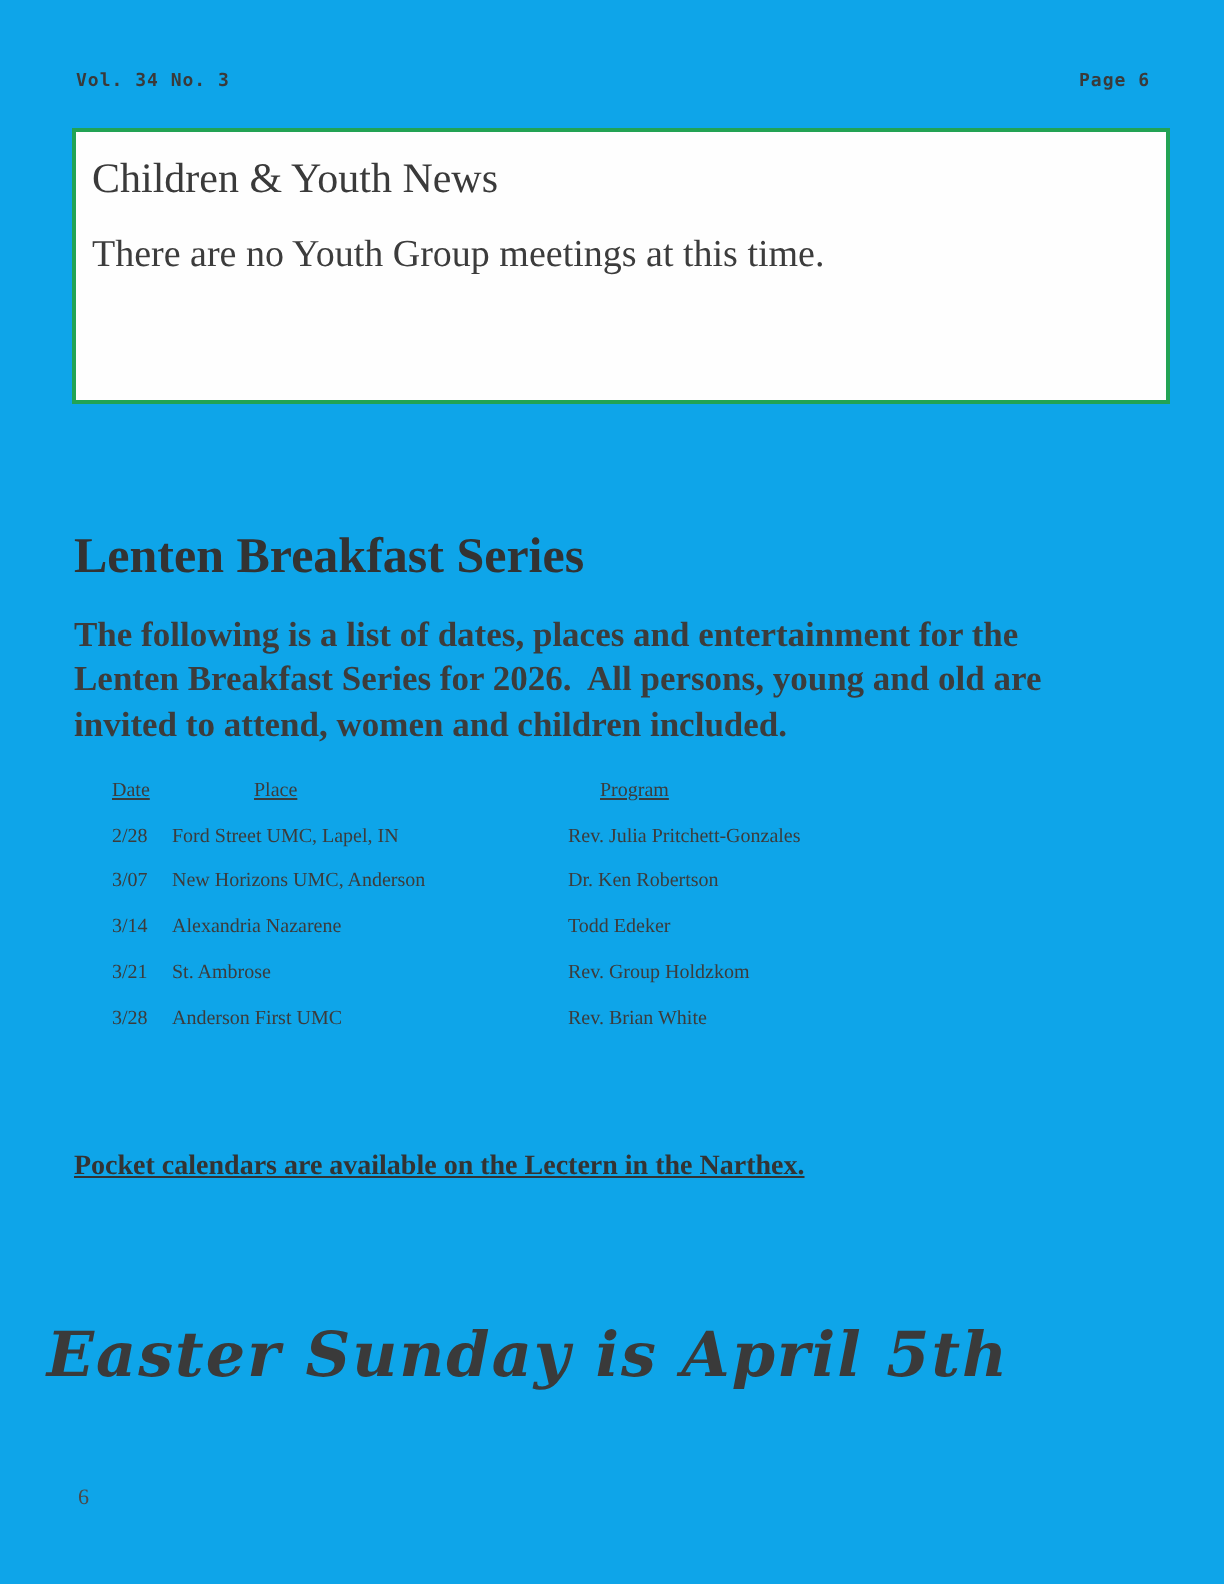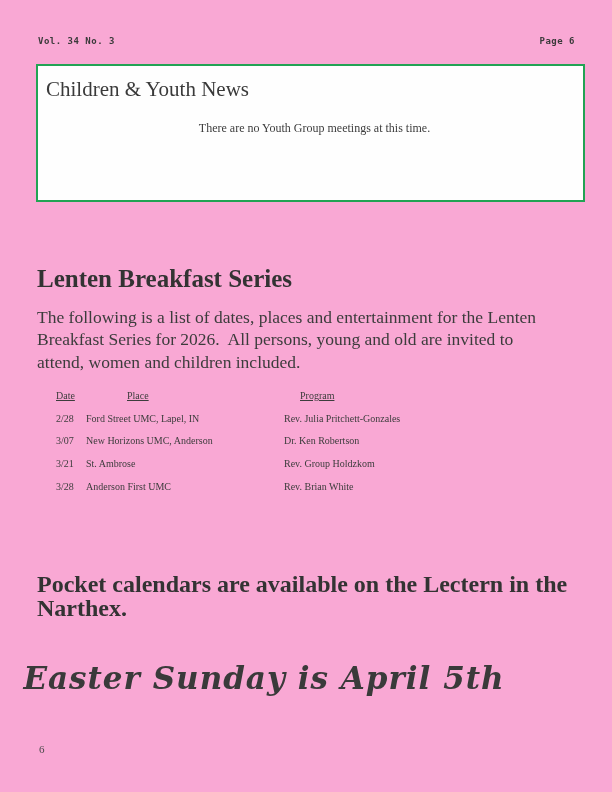--- a/index.html
+++ b/index.html
@@ -1,21 +1,21 @@
 <!DOCTYPE html>
 <html><head>
 <meta charset="utf-8">
 <style>
   html, body { margin: 0; padding: 0; background: #e8e8e8; }
   .page {
     position: relative;
     width: 612px;
     height: 792px;
     margin: 0 auto;
-    background: #f9a8d4;
+    background: #0ea5e9;
     font-family: "Liberation Serif", serif;
     color: #3c3c3c;
     overflow: hidden;
   }
   
   .runhead {
     position: absolute;
     top: 36px; left: 38px; right: 37px;
     display: flex;
     justify-content: space-between;
@@ -34,23 +34,22 @@
     background: #fefefe;
   }
   .youth-title {
     margin: 10px 0 0 8px;
     font-size: 21px;
     line-height: 26px;
     color: #3a3a3a;
   }
   .youth-line1 {
     margin: 15px 0 0 8px;
-    font-size: 12px;
+    font-size: 19px;
     line-height: 22px;
-    text-align: center;
   }
   .youth-line2 {
     margin: 16px 0 0 8px;
     font-size: 17px;
     line-height: 22px;
   }
   
   .lenten-title {
     position: absolute;
     top: 264px; left: 37px;
@@ -60,20 +59,21 @@
     color: #333333;
   }
   .lenten-intro {
     position: absolute;
     top: 306px; left: 37px;
     width: 522px;
     font-size: 17.5px;
     line-height: 22.4px;
     white-space: pre-wrap;
     color: #3c3c3c;
+    font-weight: bold;
   }
   
   .sched {
     position: absolute;
     top: 385px; left: 56px;
     width: 470px;
     font-size: 10px;
     color: #3c3c3c;
   }
   .sched-row {
@@ -82,24 +82,25 @@
     line-height: 22.7px;
   }
   .sched .u { text-decoration: underline; }
   .th-place  { margin-left: 41px; }
   .th-program{ margin-left: 16px; }
   
   .pocket-line {
     position: absolute;
     top: 572px; left: 37px;
     width: 545px;
-    font-size: 24px;
+    font-size: 14px;
     font-weight: bold;
     line-height: 24px;
     color: #333333;
+    text-decoration: underline;
   }
   .easter-line {
     position: absolute;
     top: 658px; left: 0;
     width: 528px;
     text-align: center;
     font-family: "DejaVu Serif", serif;
     font-style: italic;
     font-weight: bold;
     font-size: 31px;
@@ -144,20 +145,25 @@
       <div>2/28</div>
       <div>Ford Street UMC, Lapel, IN</div>
       <div>Rev. Julia Pritchett-Gonzales</div>
     </div>
     <div class="sched-row">
       <div>3/07</div>
       <div>New Horizons UMC, Anderson</div>
       <div>Dr. Ken Robertson</div>
     </div>
     <div class="sched-row">
+      <div>3/14</div>
+      <div>Alexandria Nazarene</div>
+      <div>Todd Edeker</div>
+    </div>
+    <div class="sched-row">
       <div>3/21</div>
       <div>St. Ambrose</div>
       <div>Rev. Group Holdzkom</div>
     </div>
     <div class="sched-row">
       <div>3/28</div>
       <div>Anderson First UMC</div>
       <div>Rev. Brian White</div>
     </div>
   </div>

